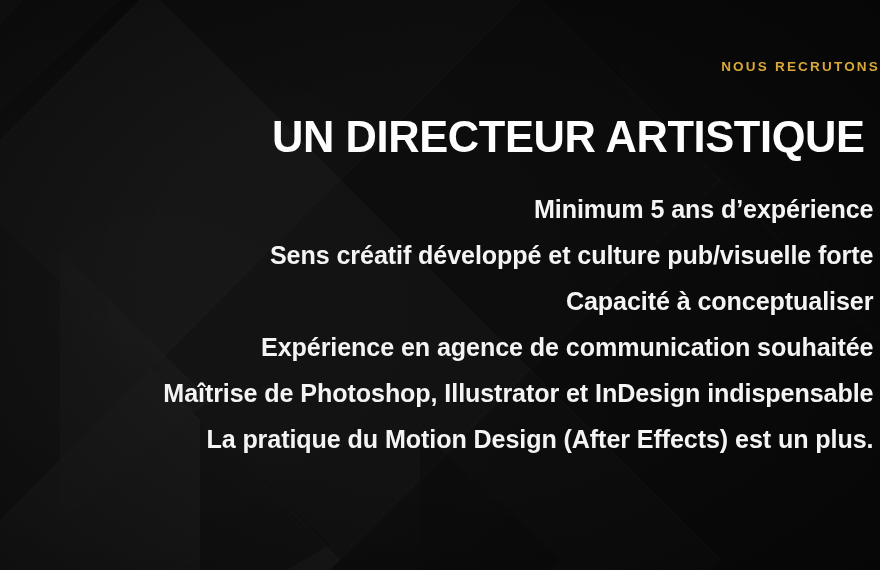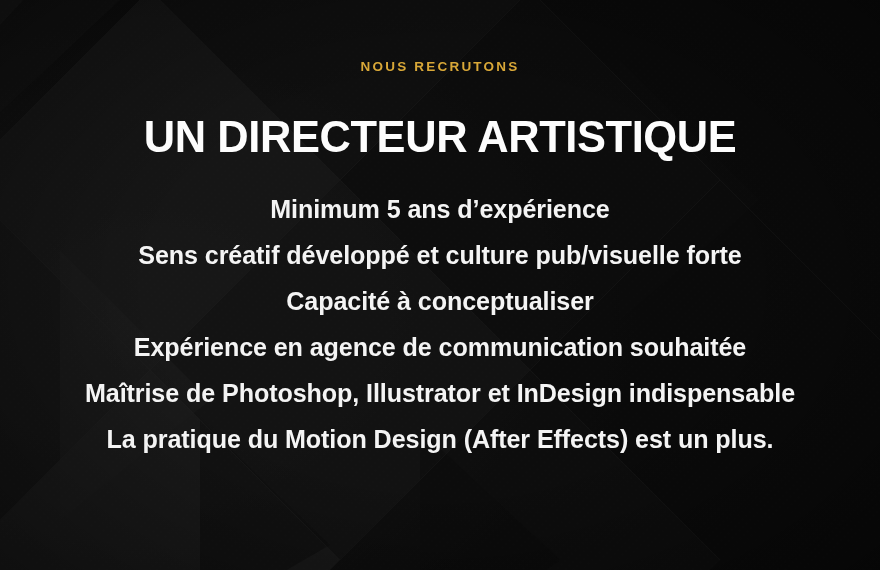--- a/index.html
+++ b/index.html
@@ -38,21 +38,21 @@
   .bg-vignette {
     background: radial-gradient(ellipse 85% 90% at 50% 50%, rgba(0,0,0,0) 38%, rgba(0,0,0,0.55) 100%);
   }
 
   
   .content {
     position: relative;
     z-index: 5;
     width: 100%;
     height: 100%;
-    text-align: center;
+    text-align: right;
   }
 
   .eyebrow {
     position: absolute;
     top: 59px;
     left: 0;
     right: 0;
     font-size: 13.5px;
     font-weight: 700;
     letter-spacing: 2.2px;

